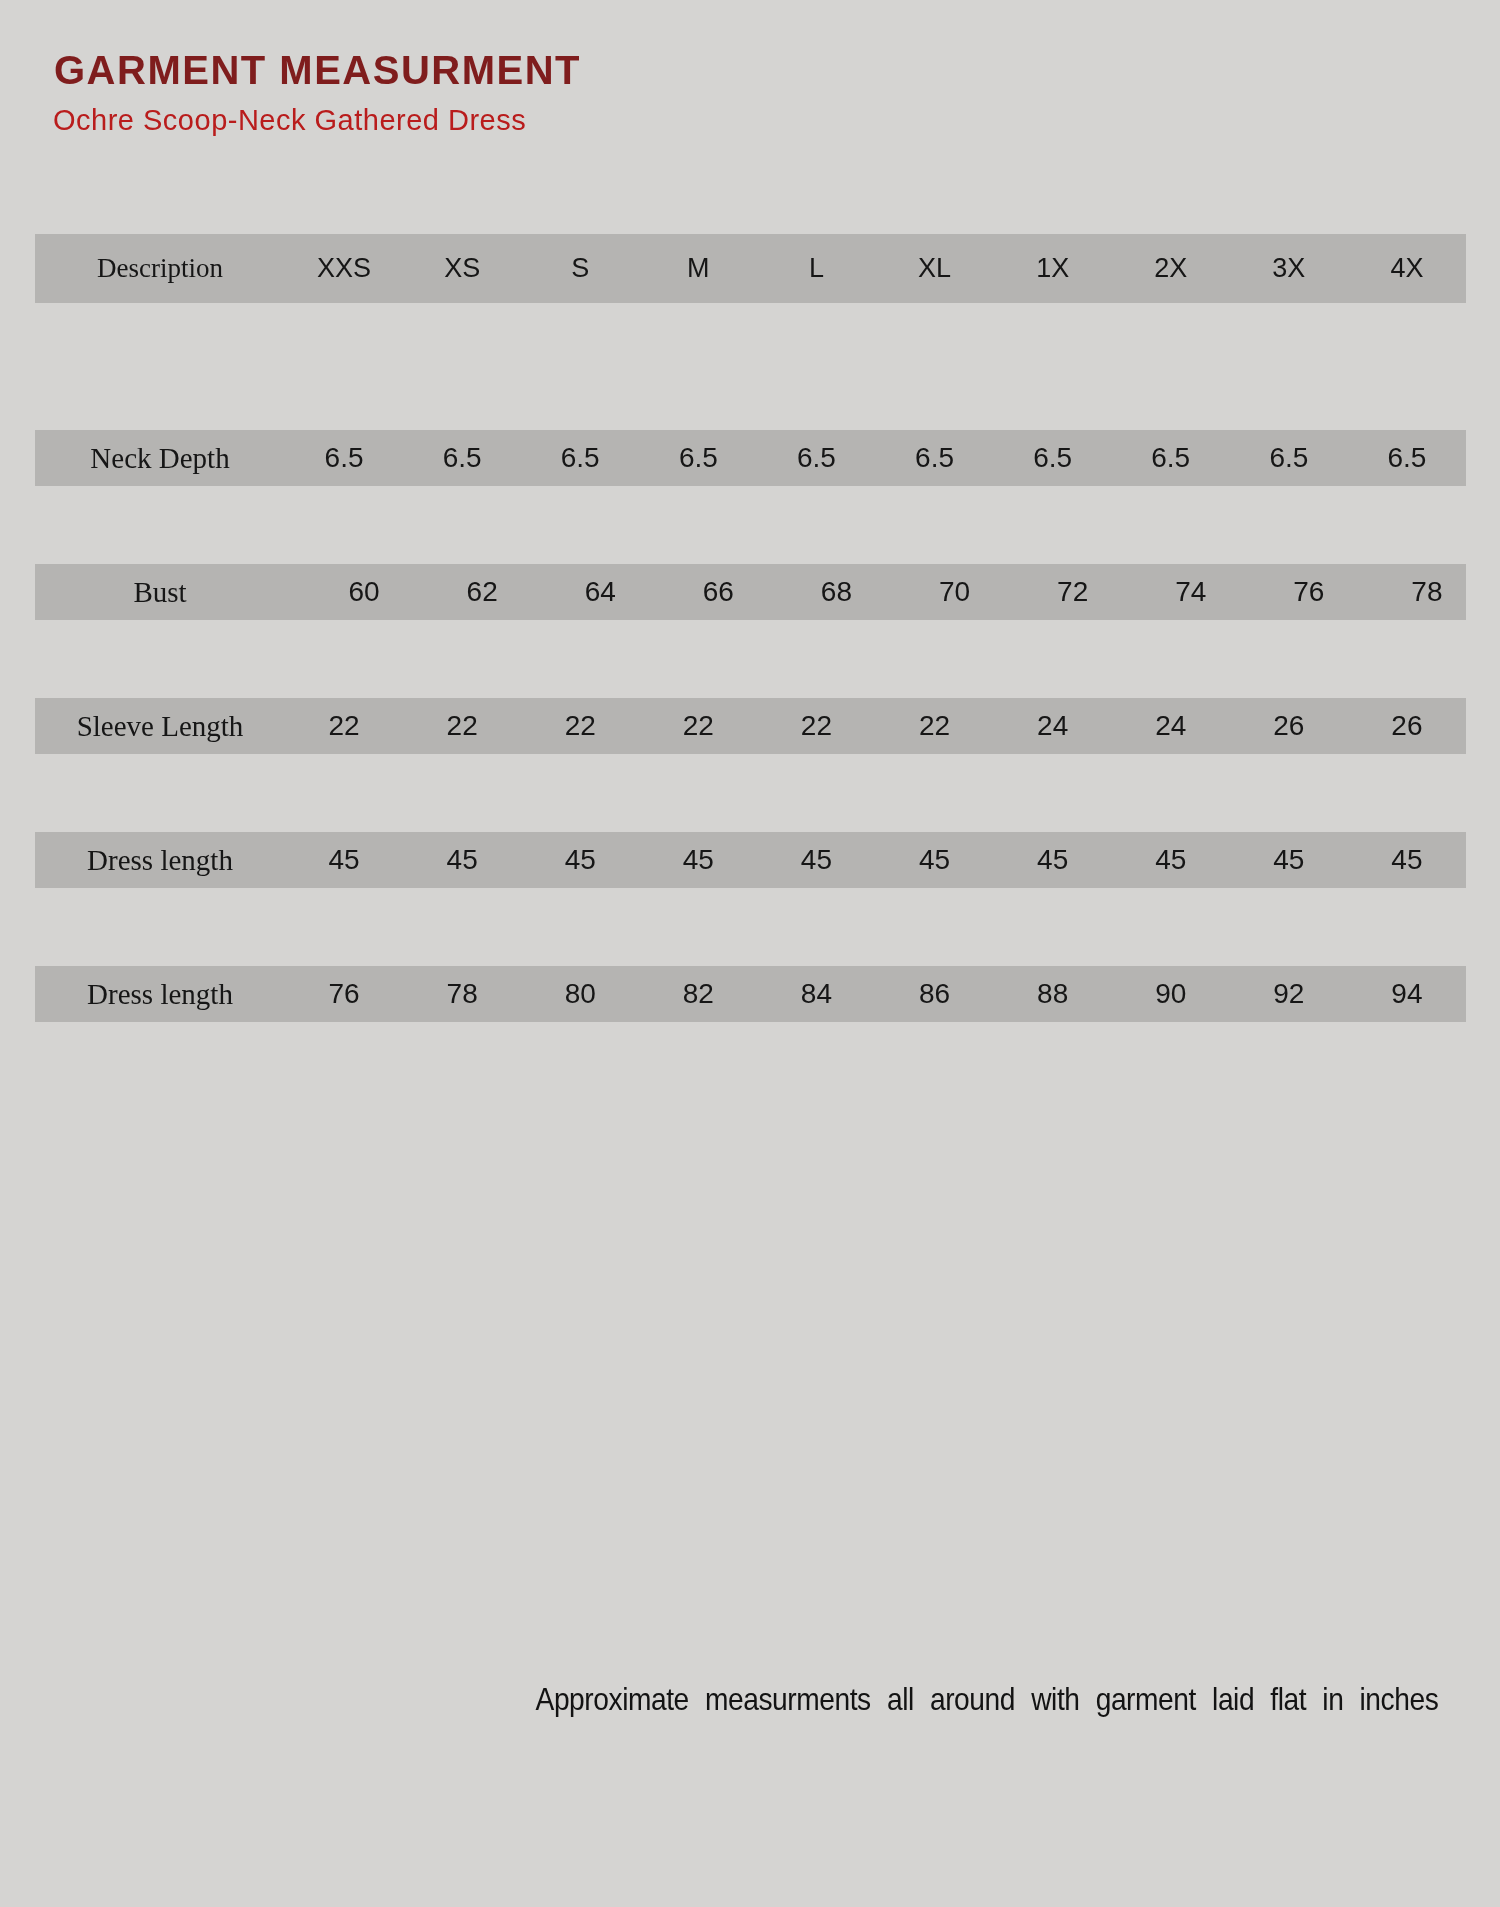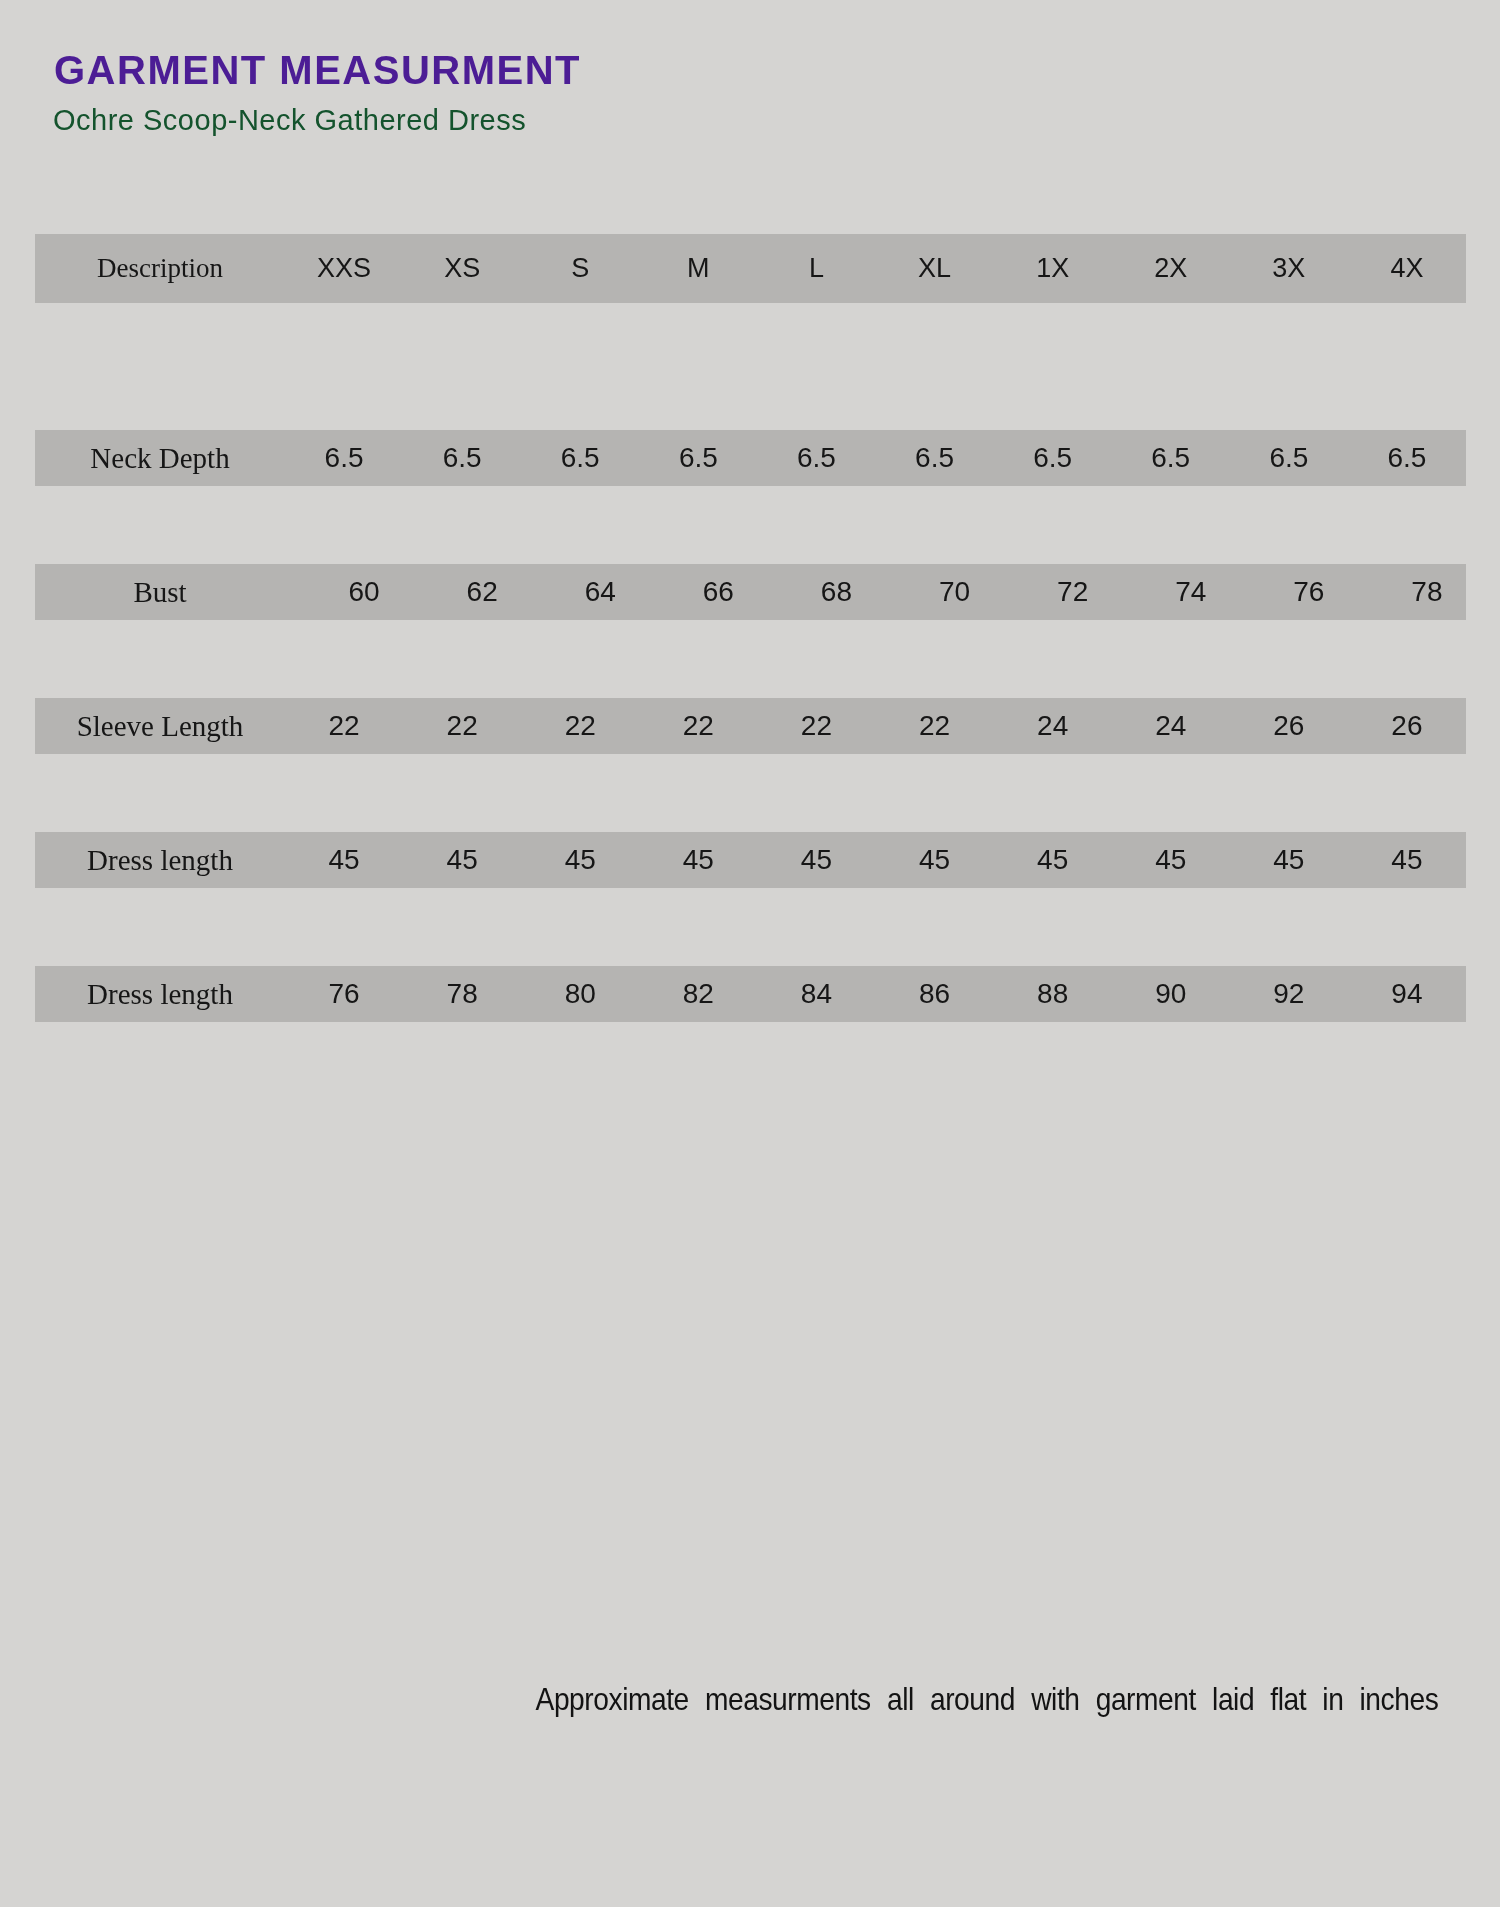--- a/index.html
+++ b/index.html
@@ -6,25 +6,25 @@
   body{
     width:1500px;height:1907px;position:relative;
     background:#d5d4d2;
     font-family:"Liberation Sans",sans-serif;
     color:#1a1a1a;
     overflow:hidden;
   }
   .sheet{position:absolute;inset:0;}
   .title{
     position:absolute;left:54px;top:48px;
-    font-size:40px;font-weight:600;letter-spacing:1.5px;color:#4c1d95;
+    font-size:40px;font-weight:600;letter-spacing:1.5px;color:#7f1d1d;
   }
   .subtitle{
     position:absolute;left:53px;top:104px;
-    font-size:29px;font-weight:400;color:#14532d;letter-spacing:0.5px;text-align:right;
+    font-size:29px;font-weight:400;color:#b91c1c;letter-spacing:0.5px;text-align:right;
   }
   .table{
     position:absolute;left:35px;top:0;width:1431px;height:1100px;
   }
   .band{
     position:absolute;left:0;width:100%;height:56px;
     background:#b5b4b2;
     display:grid;
     grid-template-columns:250px repeat(10,1fr);
     align-items:center;

